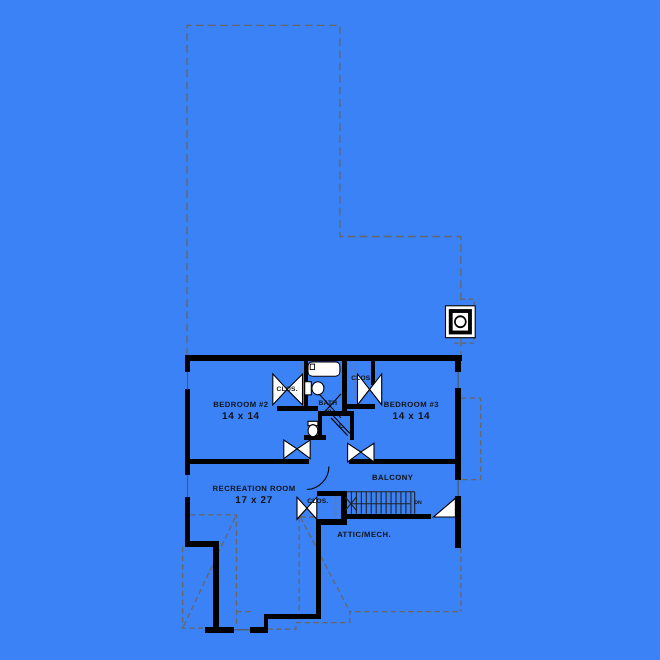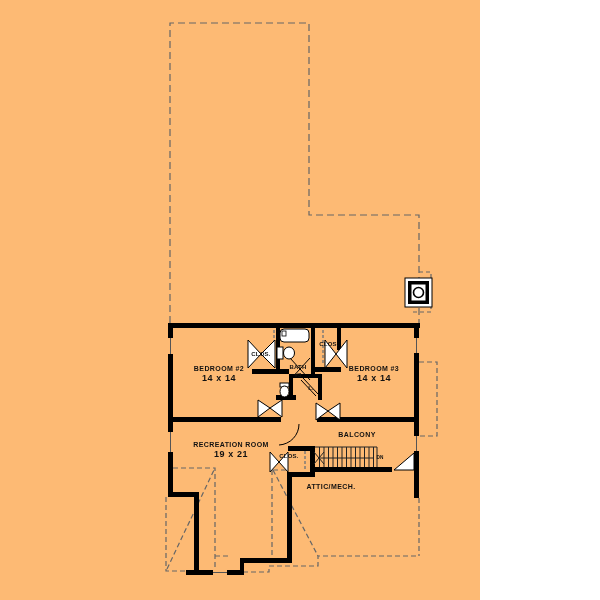--- a/index.html
+++ b/index.html
@@ -1,16 +1,16 @@
 <!DOCTYPE html>
 <html><head>
 <meta charset="utf-8">
 <style>
   html,body{margin:0;padding:0;background:#ffffff;}
-  #stage{position:relative;width:480px;height:600px;background:#fdba74;overflow:hidden;
+  #stage{position:relative;width:600px;height:600px;background:#3b82f6;overflow:hidden;
          font-family:"Liberation Sans",sans-serif;text-decoration:underline;}
   #stage svg{position:absolute;left:0;top:0;}
   .lbl{position:absolute;transform:translate(-50%,0);color:#111;font-weight:bold;
        white-space:nowrap;text-align:center;line-height:1;}
   .room-name{font-size:7px;letter-spacing:.4px;}
   .room-dims{font-size:9px;letter-spacing:.6px;}
   .small-lbl{font-size:6px;letter-spacing:.2px;}
   .tiny-lbl{font-size:6px;transform:translate(-50%,0) scale(.78);}
 </style>
 </head>
@@ -159,21 +159,21 @@
     </g>
   </svg>
 
   <div class="lbl room-name" style="left:219px;top:365px;">BEDROOM #2</div>
   <div class="lbl room-dims" style="left:219px;top:374px;">14 x 14</div>
 
   <div class="lbl room-name" style="left:374px;top:365px;">BEDROOM #3</div>
   <div class="lbl room-dims" style="left:374px;top:374px;">14 x 14</div>
 
   <div class="lbl room-name" style="left:231px;top:441px;">RECREATION ROOM</div>
-  <div class="lbl room-dims" style="left:231px;top:450px;">19 x 21</div>
+  <div class="lbl room-dims" style="left:231px;top:450px;">17 x 27</div>
 
   <div class="lbl room-name" style="left:357px;top:431px;">BALCONY</div>
 
   <div class="lbl room-name" style="left:331px;top:483px;">ATTIC/MECH.</div>
 
   <div class="lbl small-lbl" style="left:261px;top:351px;">CLOS.</div>
   <div class="lbl small-lbl" style="left:329px;top:341px;">CLOS.</div>
   <div class="lbl small-lbl" style="left:289px;top:453px;">CLOS.</div>
 
   <div class="lbl small-lbl" style="left:298px;top:364px;">BATH</div>

